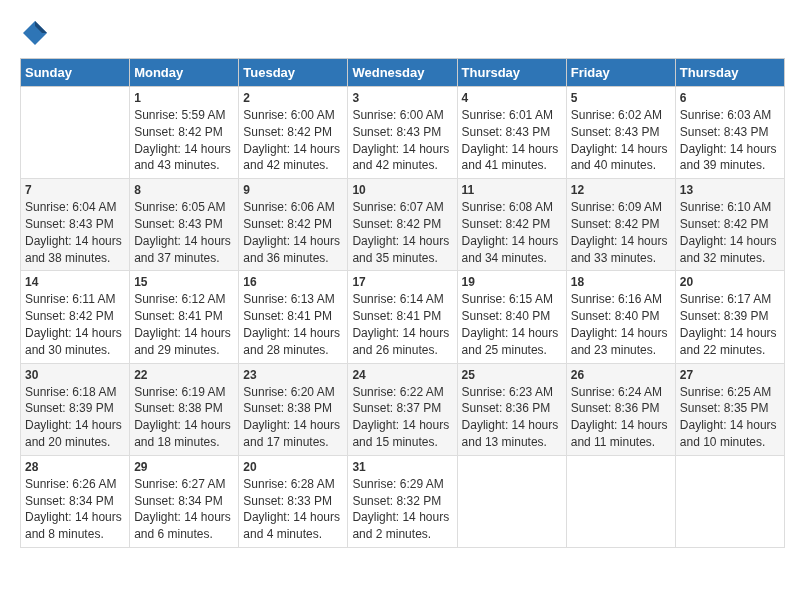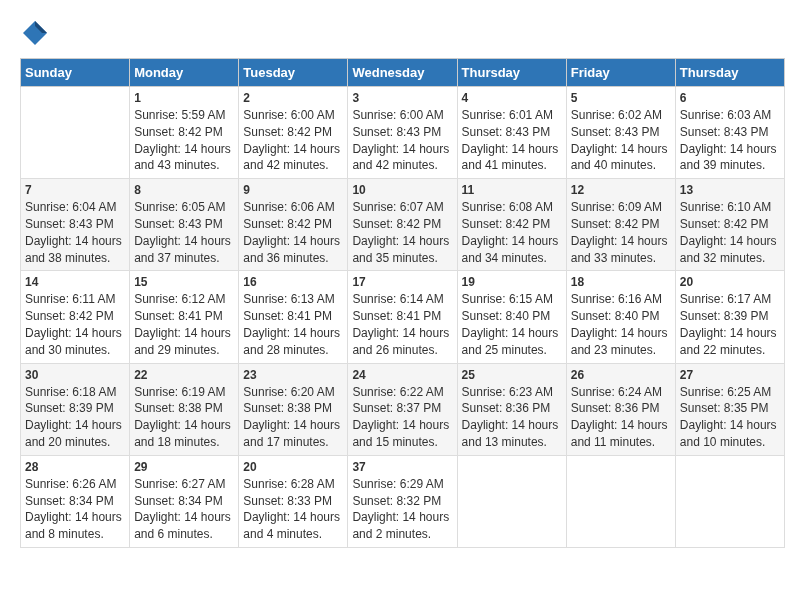--- a/index.html
+++ b/index.html
@@ -252,21 +252,21 @@
           </td>
           <td>
             <span class="day-num">29</span>
             <div class="cell-text">Sunrise: 6:27 AM<br>Sunset: 8:34 PM<br>Daylight: 14 hours and 6 minutes.</div>
           </td>
           <td>
             <span class="day-num">20</span>
             <div class="cell-text">Sunrise: 6:28 AM<br>Sunset: 8:33 PM<br>Daylight: 14 hours and 4 minutes.</div>
           </td>
           <td>
-            <span class="day-num">37</span>
+            <span class="day-num">31</span>
             <div class="cell-text">Sunrise: 6:29 AM<br>Sunset: 8:32 PM<br>Daylight: 14 hours and 2 minutes.</div>
           </td>
           <td></td>
           <td></td>
           <td></td>
         </tr>
       </tbody>
   </table>
 </div>
 

